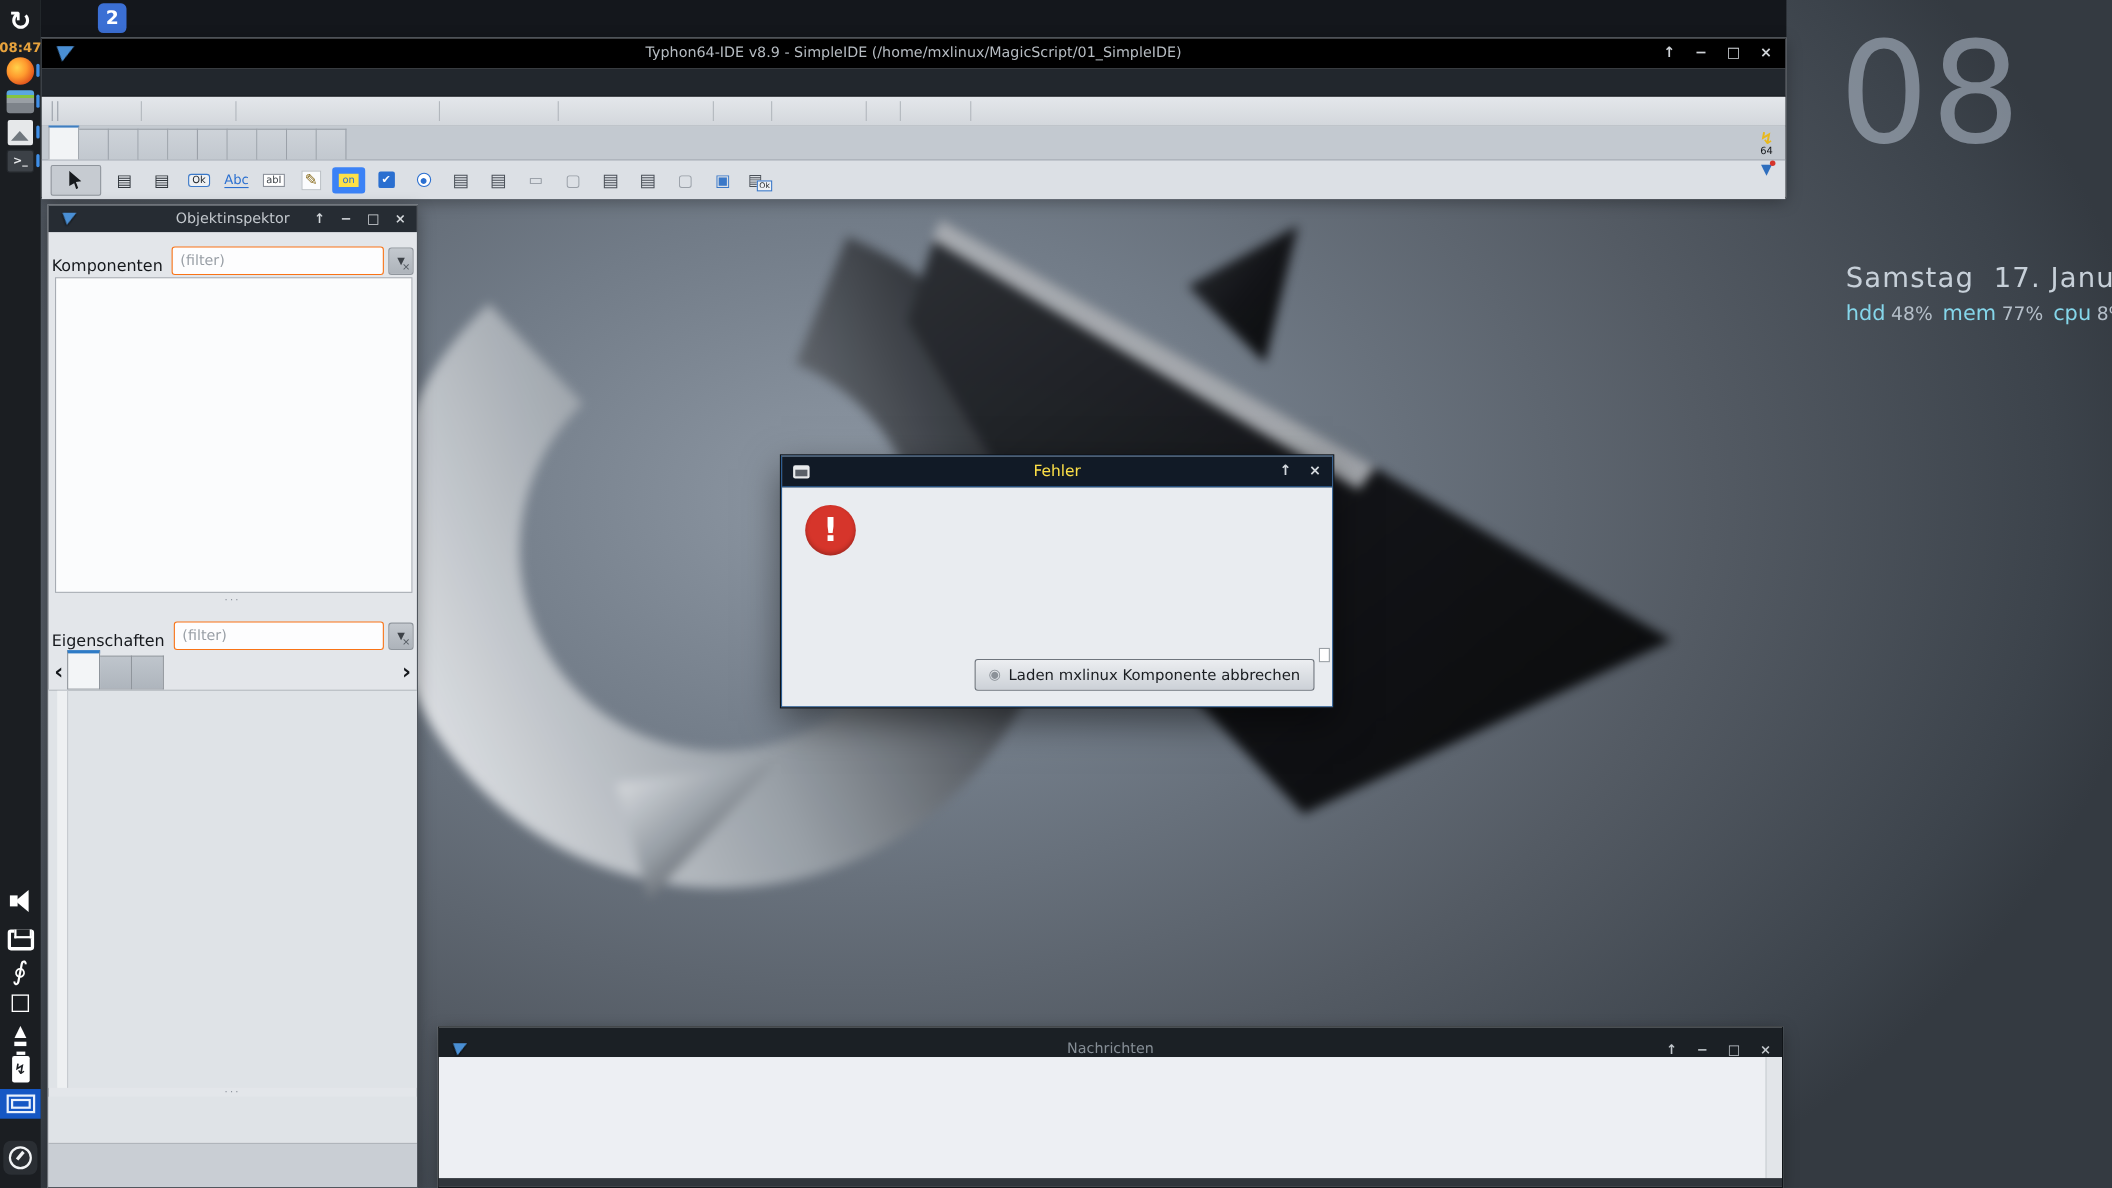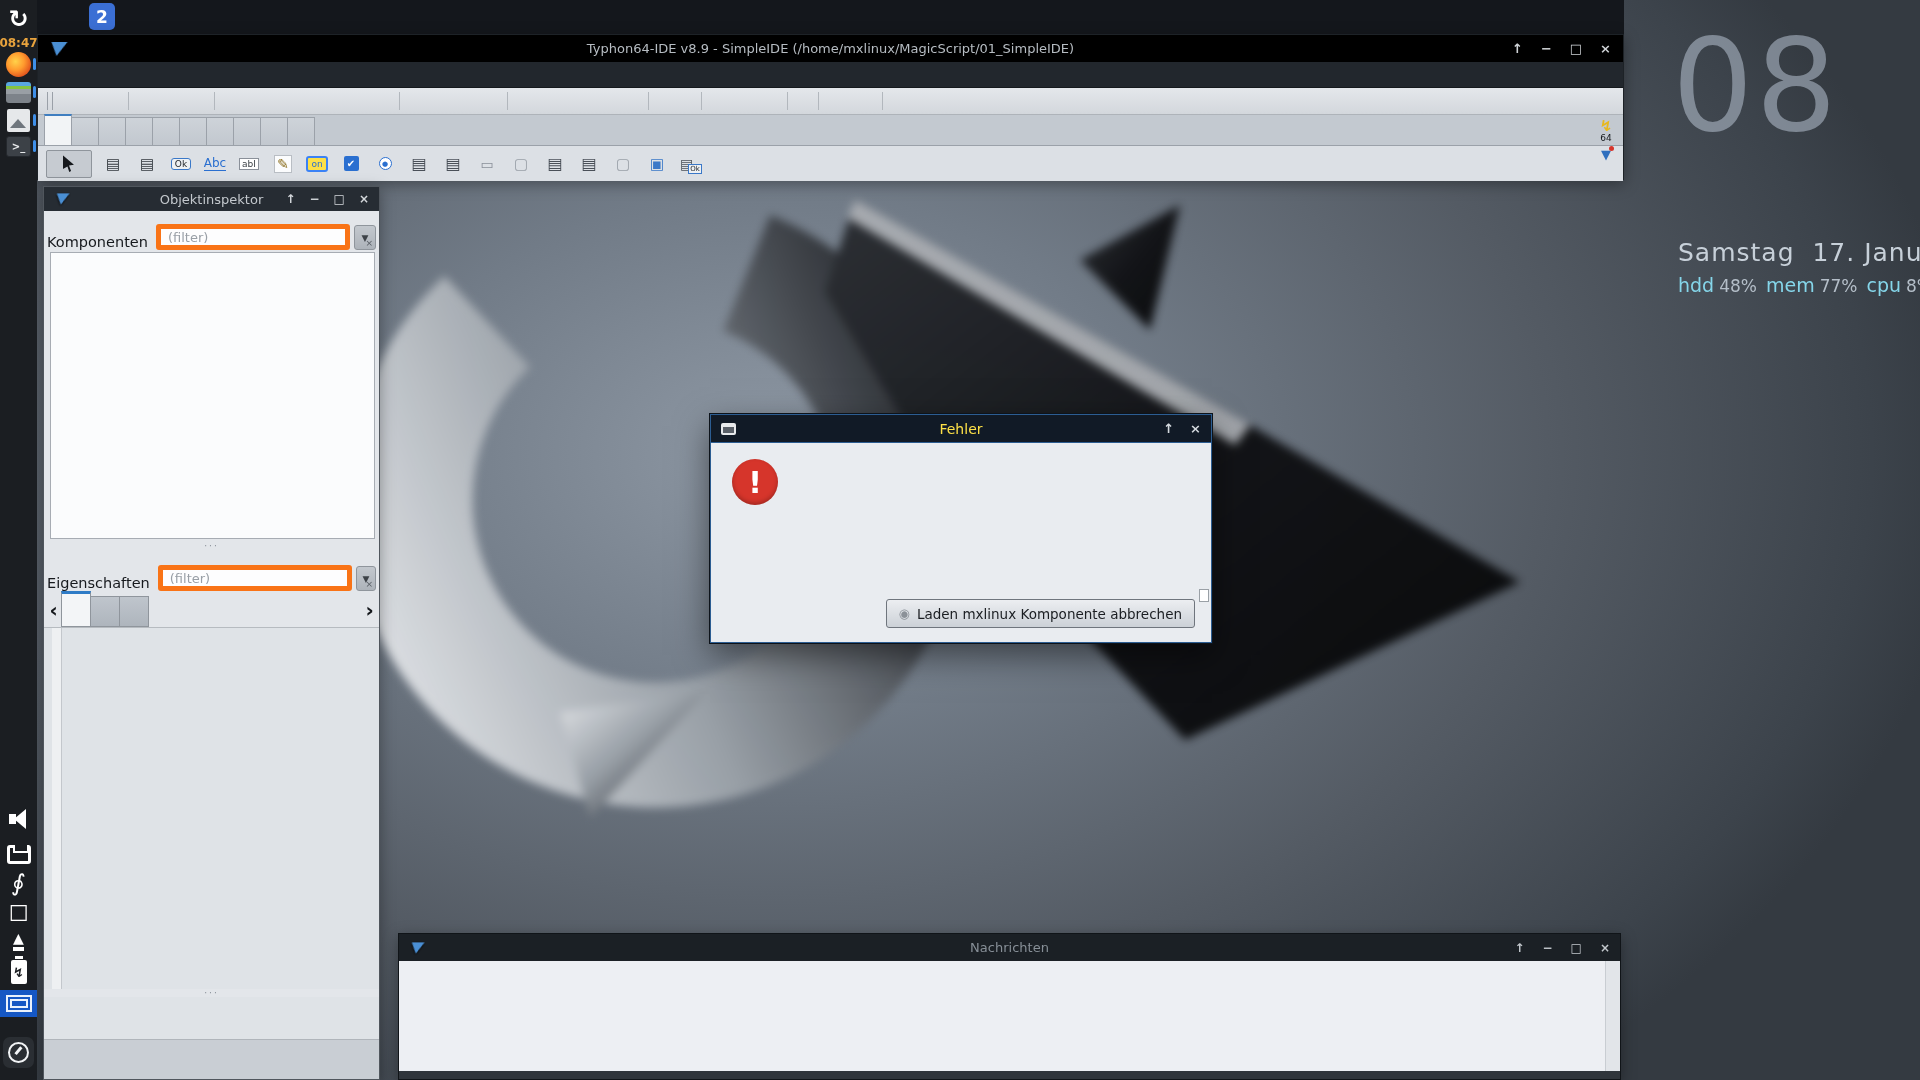--- a/index.html
+++ b/index.html
@@ -116,21 +116,21 @@
   .comp i { font-style:normal; } .comp b { font-weight:normal; }
   .comp.pointer { width:46px; height:28px; background:#c6cbd1; border:1px solid #8f959c; border-radius:2px; }
   .comp.pointer::before { content:""; width:13px; height:17px; background:#16191d;
     clip-path:polygon(0 0, 88% 58%, 50% 62%, 66% 94%, 52% 100%, 38% 68%, 0 84%); }
   .p-dark i,.p-dark2 i { font-size:15px; color:#30363c; }
   .p-btn b { font-size:9px; border:1px solid #3a78c8; border-radius:3px; padding:0 3px;
     color:#1c2126; background:#eef1f4; }
   .p-label b { font-size:12px; color:#2a6fd0; border-bottom:1px solid #2a6fd0; }
   .p-edit b { font-size:9px; border:1px solid #8a9099; background:#fff; padding:0 2px; color:#3c4247; }
   .p-memo i { font-size:14px; color:#8a6d1d; background:#fbfcfd; border:1px solid #b9bec4; padding:0 2px; }
-  .p-on b { font-size:9px; border:2px solid #3b82f6; border-radius:3px; background:#fde047;
+  .p-on b { font-size:9px; border:6px solid #3b82f6; border-radius:3px; background:#fde047;
     color:#2a6fd0; padding:1px 3px; }
   .p-check i { background:#2a6fd0; color:#fff; font-size:10px; width:15px; height:15px; border-radius:2px;
     display:flex; align-items:center; justify-content:center; }
   .p-radio i { width:13px; height:13px; border:1.5px solid #2a6fd0; background:#fff; border-radius:50%;
     color:#2a6fd0; font-size:7px; display:flex; align-items:center; justify-content:center; }
   .p-list i,.p-combo i,.p-rgroup i,.p-cgroup i { font-size:16px; color:#4a5058; }
   .p-scroll i { font-size:14px; color:#8a9099; }
   .p-group i,.p-panel i { font-size:15px; color:#9aa0a8; }
   .p-frame i { font-size:15px; color:#3a78c8; }
   .p-action i { font-size:14px; color:#4a5058; }
@@ -146,21 +146,21 @@
     border-radius:50%; background:#d6352b; }
 
   
   #inspector { position:absolute; left:43px; top:186px; width:337px; height:894px;
     background:#e3e6ea; border:1px solid #50565d; box-shadow:0 4px 14px rgba(0,0,0,.35); }
   #inspector .titlebar { height:24px; background:#262c33; padding:0 10px; }
   #inspector .tb-title { color:#c3c8cd; font-size:13px; }
   #inspector .tb-controls { gap:14px; } #inspector .tb-controls span { color:#d4d8dc; font-size:12px; }
   .filter-row { position:absolute; left:0; width:100%; height:38px; display:flex; align-items:flex-end; padding:0 3px; }
   .filter-row label { font-size:14.5px; color:#16191d; margin-right:8px; white-space:nowrap; }
-  .filter-row input { flex:1; height:26px; border:5px solid #f97316; border-radius:3px; background:#fdfdfe;
+  .filter-row input { flex:1; height:26px; border:1px solid #f97316; border-radius:3px; background:#fdfdfe;
     font-size:13px; color:#3c4247; padding:0 7px; font-family:inherit; outline:none; }
   .filter-row input::placeholder { color:#999fa6; }
   .btn-filter { width:23px; height:25px; margin-left:4px; background:linear-gradient(#c3c8ce,#adb3ba);
     border:1px solid #8f959c; border-radius:3px; color:#3d4248; font-size:9px; position:relative;
     display:flex; align-items:center; justify-content:center; }
   .btn-filter::after { content:"×"; position:absolute; right:2px; bottom:1px; font-size:9px; color:#555b62; }
   #comp-row { top:25px; }
   #comp-tree { position:absolute; left:6px; top:65px; width:325px; height:287px;
     background:#fbfcfd; border:1px solid #a7acb3; }
   .splitdots { position:absolute; left:0; width:100%; height:8px; display:flex; align-items:center;
@@ -200,21 +200,21 @@
   #dlg-btn { position:absolute; right:16px; bottom:14px; height:29px; display:flex; align-items:center;
     padding:0 12px; background:linear-gradient(#eceef1,#ccd1d7); border:1px solid #6f757d; border-radius:3px;
     font-size:13.5px; color:#1a1d21; cursor:default; }
   #dlg-btn .rg { color:#8b9198; font-size:13px; margin-right:7px; }
   #dlg-grip { position:absolute; right:2px; bottom:40px; width:10px; height:13px; background:#fff;
     border:1px solid #9aa0a6; }
 
   
   #messages { position:absolute; left:398px; top:933px; width:1223px; height:147px;
     background:#edeff3; border:1px solid #101418; box-shadow:0 4px 14px rgba(0,0,0,.35); }
-  #messages .titlebar { height:27px; background:#1b2025; padding:0 10px; }
+  #messages .titlebar { height:27px; background:#1b2025; padding:0 10px;align-items:flex-end; }
   #messages .tb-title { color:#878f97; font-size:13px; }
   #messages .tb-controls span { color:#c3c8cd; font-size:12px; }
   #msg-body { position:absolute; left:0; top:27px; right:0; bottom:8px; background:#edeff3; }
   #msg-scroll { position:absolute; right:0; top:0; bottom:0; width:15px; background:#e2e5e9;
     border-left:1px solid #c9cdd2; }
   #msg-bottom { position:absolute; left:0; bottom:0; width:100%; height:8px; background:#30353b; }
 </style>
 </head>
 <body>
 

